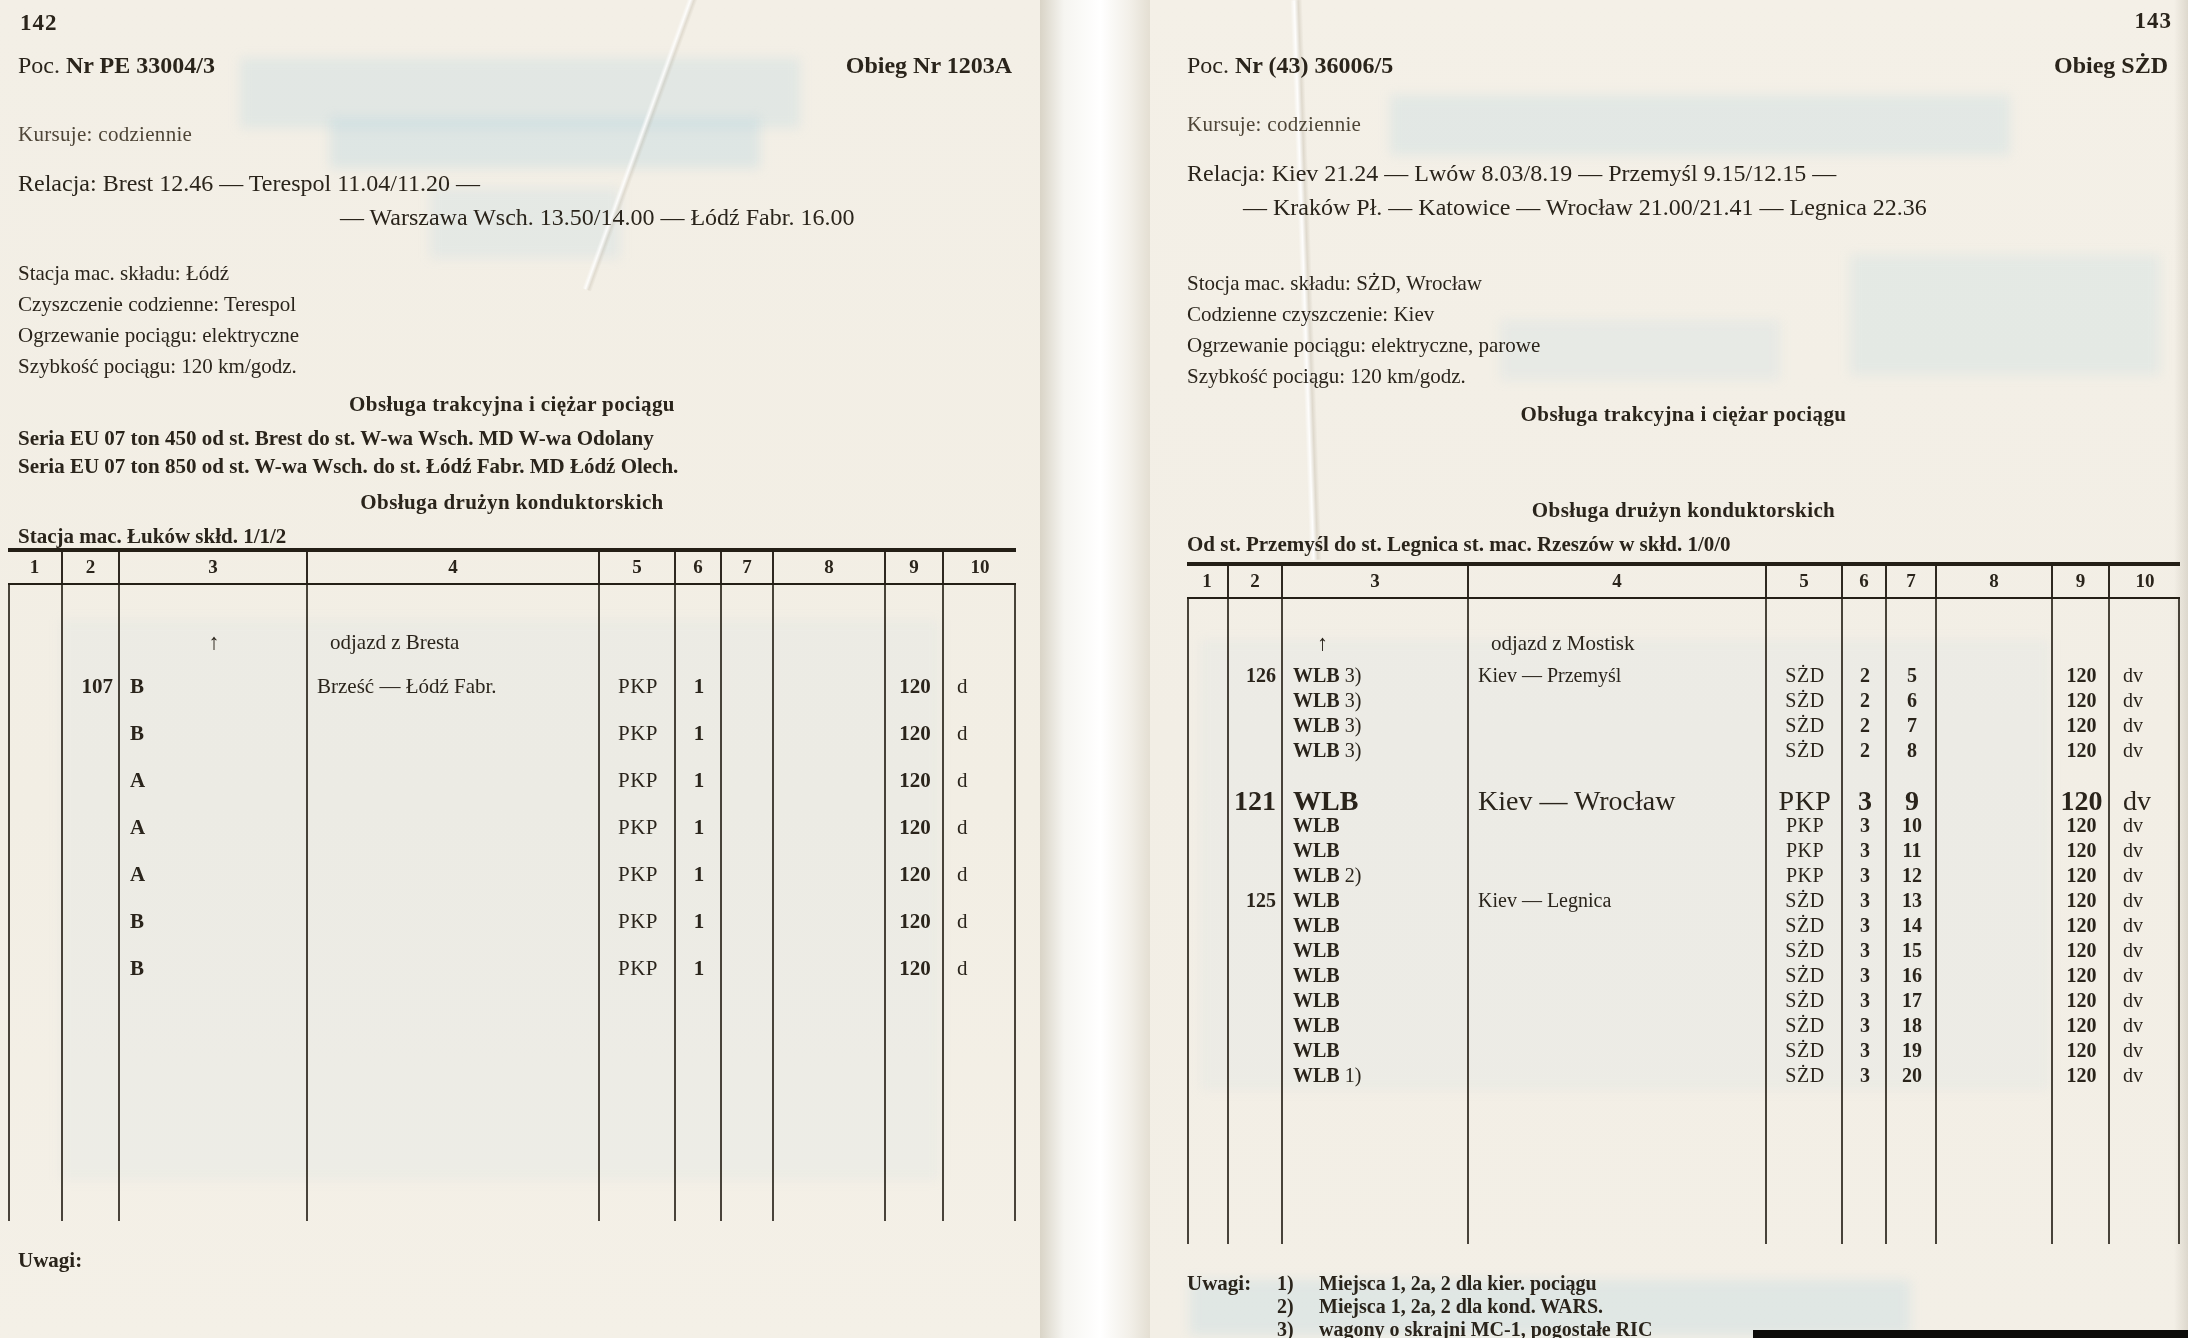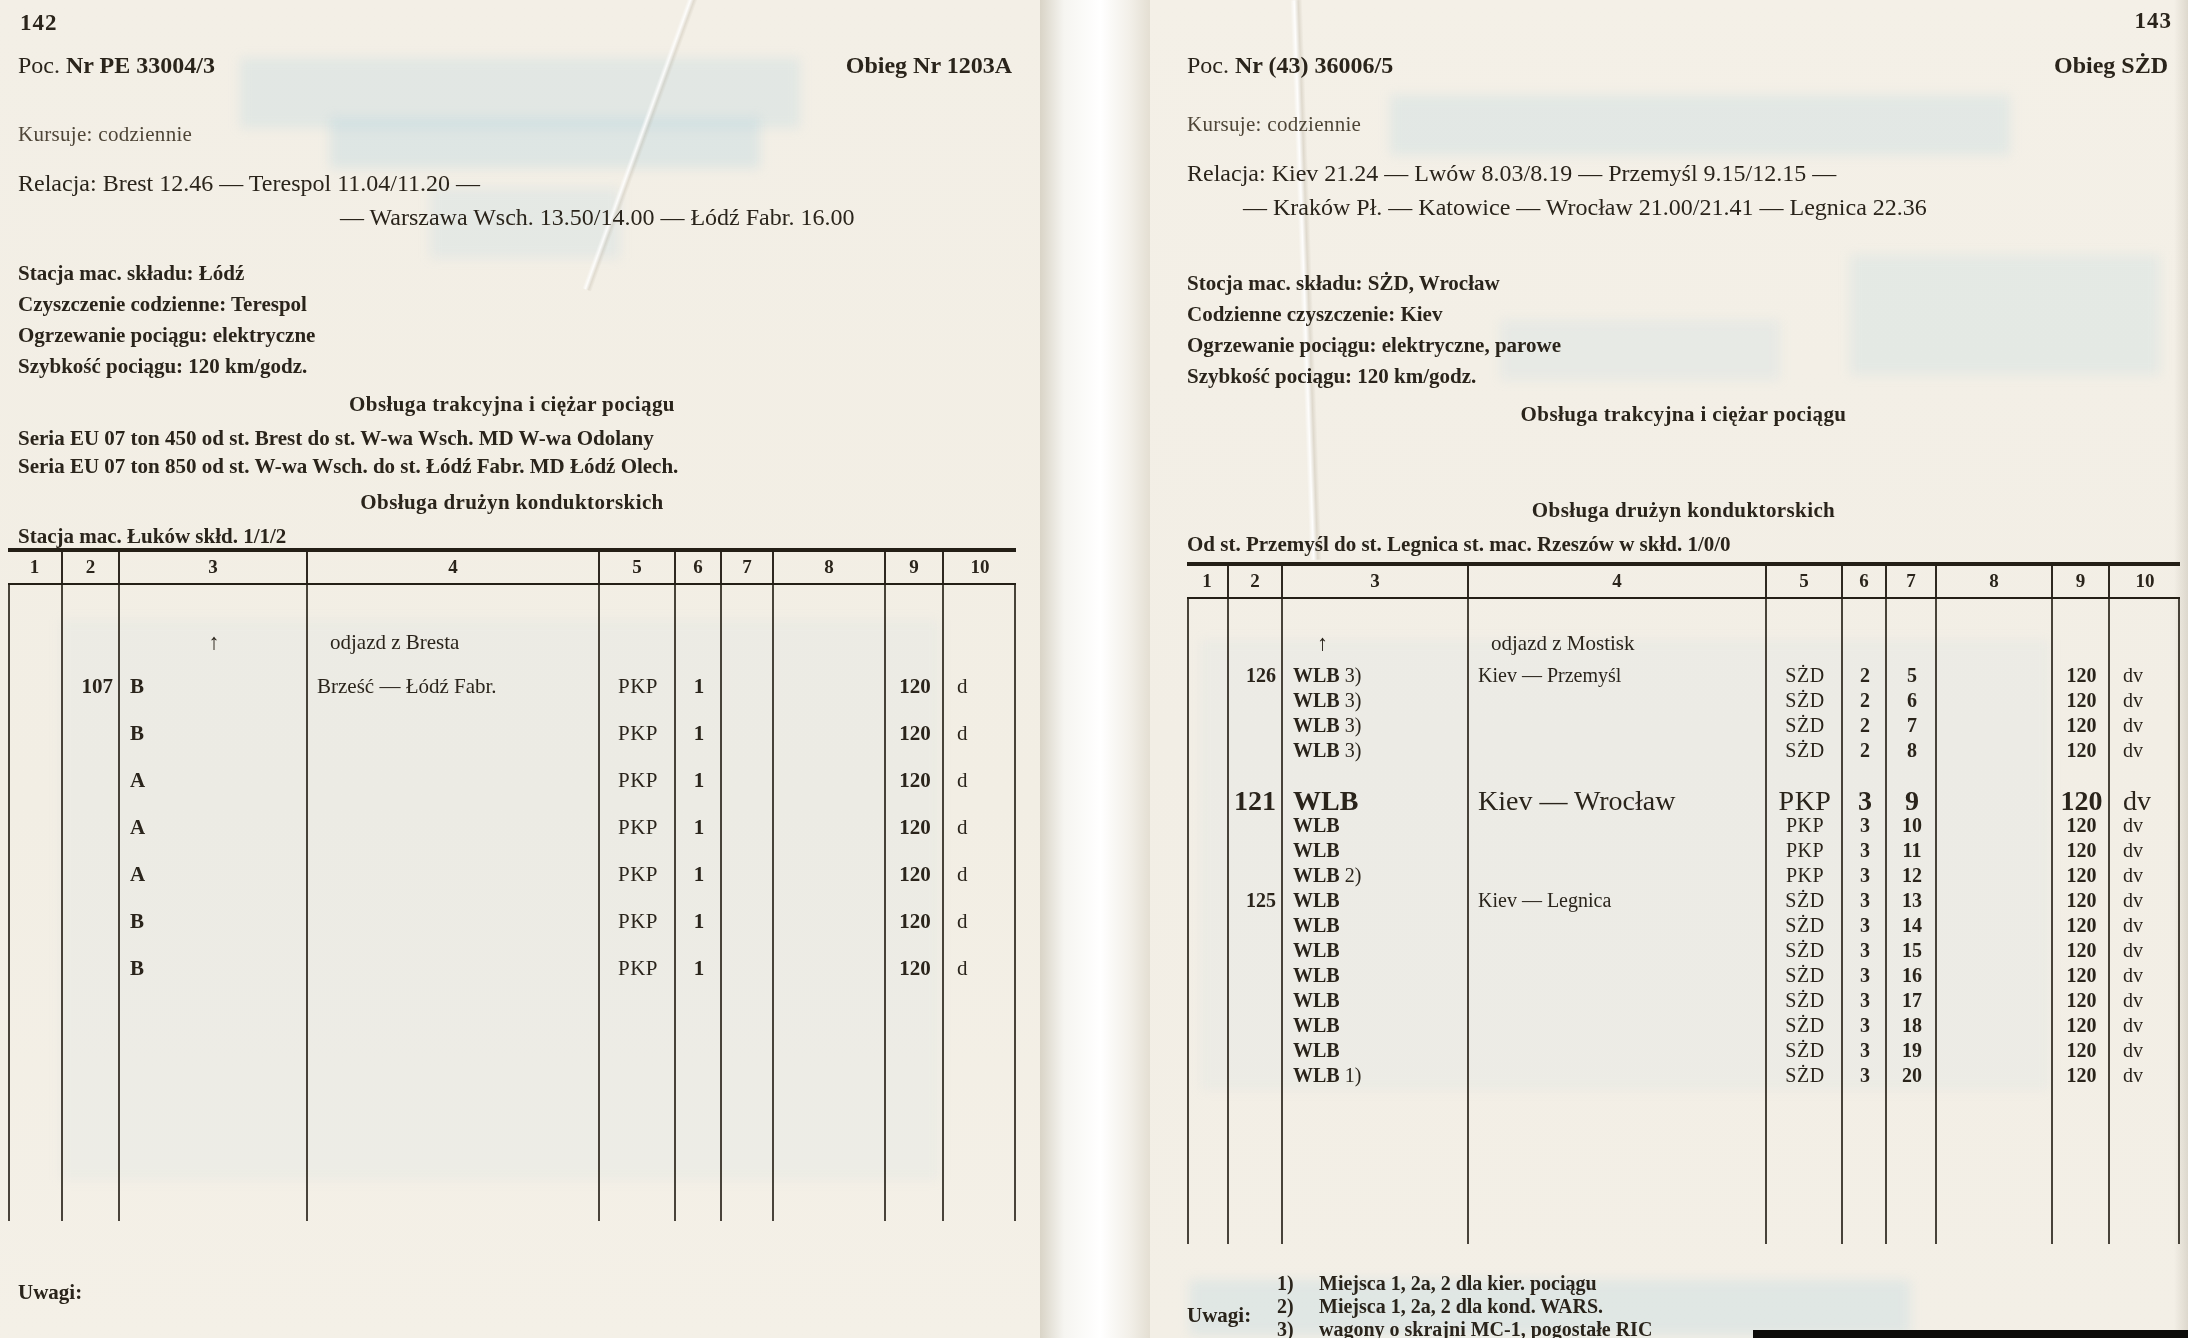--- a/index.html
+++ b/index.html
@@ -17,25 +17,25 @@
   .tint{position:absolute;filter:blur(6px);pointer-events:none;}
   .crease{position:absolute;pointer-events:none;}
   .abs{position:absolute;white-space:nowrap;}
   .pagenum{font-size:23px;font-weight:600;letter-spacing:1px;}
   .pocline{font-size:24px;}
   .pocline b{font-weight:700;}
   .obieg{font-size:24px;font-weight:700;}
   .kursuje{font-size:21px;color:#4e4537;letter-spacing:.3px;}
   .relacja{font-size:24px;}
   .relacja .val{font-weight:400;}
-  .infoline{font-size:21px;font-weight:700;line-height:31px;white-space:nowrap;}
+  .infoline{font-size:21px;font-weight:400;line-height:31px;white-space:nowrap;}
   .sectitle{font-size:21px;font-weight:700;text-align:center;letter-spacing:.4px;}
   .seria{font-size:21px;font-weight:600;line-height:28px;white-space:nowrap;}
   .crew{font-size:21px;font-weight:600;}
-  .uwagi{font-size:21px;font-weight:700;margin-top:32px;}
+  .uwagi{font-size:21px;font-weight:700;}
 
   
   .ttable{position:absolute;}
   .grid-l{display:grid;grid-template-columns:55px 57px 188px 292px 76px 46px 52px 112px 58px 72px;}
   .grid-r{display:grid;grid-template-columns:42px 54px 186px 298px 76px 44px 50px 116px 57px 70px;}
   .thead{border-top:4px solid #241f16;border-bottom:2px solid #241f16;}
   .thead .hcell{font-size:19px;font-weight:700;text-align:center;padding:4px 0 5px 0;border-right:2px solid #2e2820;}
   .thead .hcell:last-child{border-right:none;}
   .tbody{position:relative;}
   .colguides{position:absolute;inset:0;}

